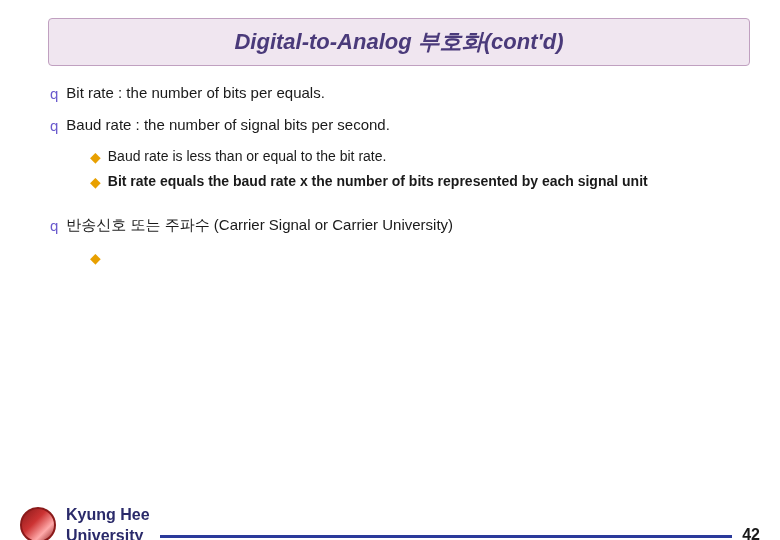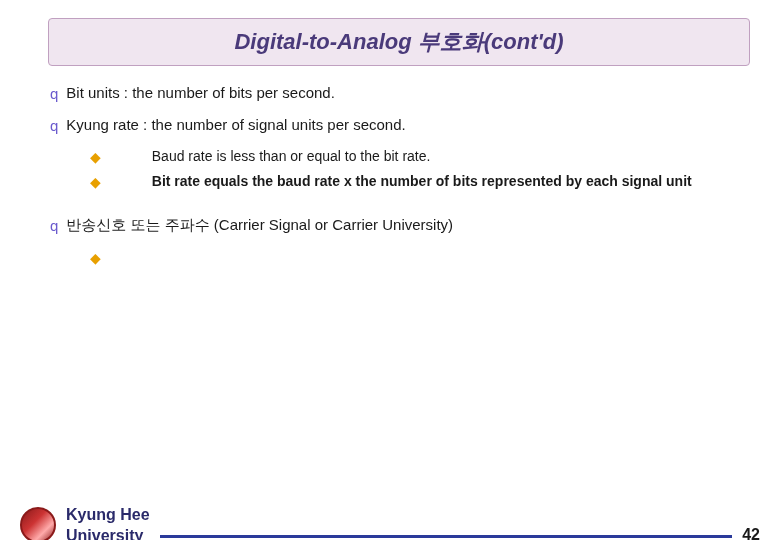--- a/index.html
+++ b/index.html
@@ -79,21 +79,20 @@
       color: #e8a000;
       margin-right: 7px;
       font-size: 14px;
       flex-shrink: 0;
       margin-top: 1px;
     }
 
     .diamond-text {
       font-size: 14px;
       color: #1a1a1a;
-      margin-left: 44px;
     }
 
     .section-gap {
       height: 16px;
     }
 
     .footer {
       position: absolute;
       bottom: 0;
       left: 0;
@@ -159,26 +158,26 @@
 <div class="slide">
 
   <div class="title-bar">
     <span class="title-text">Digital-to-Analog 부호화(cont'd)</span>
   </div>
 
   <div class="content">
 
     <div class="bullet-q">
       <span class="q-marker">q</span>
-      <span class="q-text">Bit units : the number of bits per second.</span>
+      <span class="q-text">Bit rate : the number of bits per equals.</span>
     </div>
 
     <div class="bullet-q">
       <span class="q-marker">q</span>
-      <span class="q-text">Kyung rate : the number of signal units per second.</span>
+      <span class="q-text">Baud rate : the number of signal bits per second.</span>
     </div>
 
     <div class="sub-bullets">
       <div class="bullet-diamond">
         <span class="diamond-marker">◆</span>
         <span class="diamond-text">Baud rate is less than or equal to the bit rate.</span>
       </div>
       <div class="bullet-diamond">
         <span class="diamond-marker">◆</span>
         <span class="diamond-text bold-text">Bit rate equals the baud rate x the number of bits represented by each signal unit</span>

